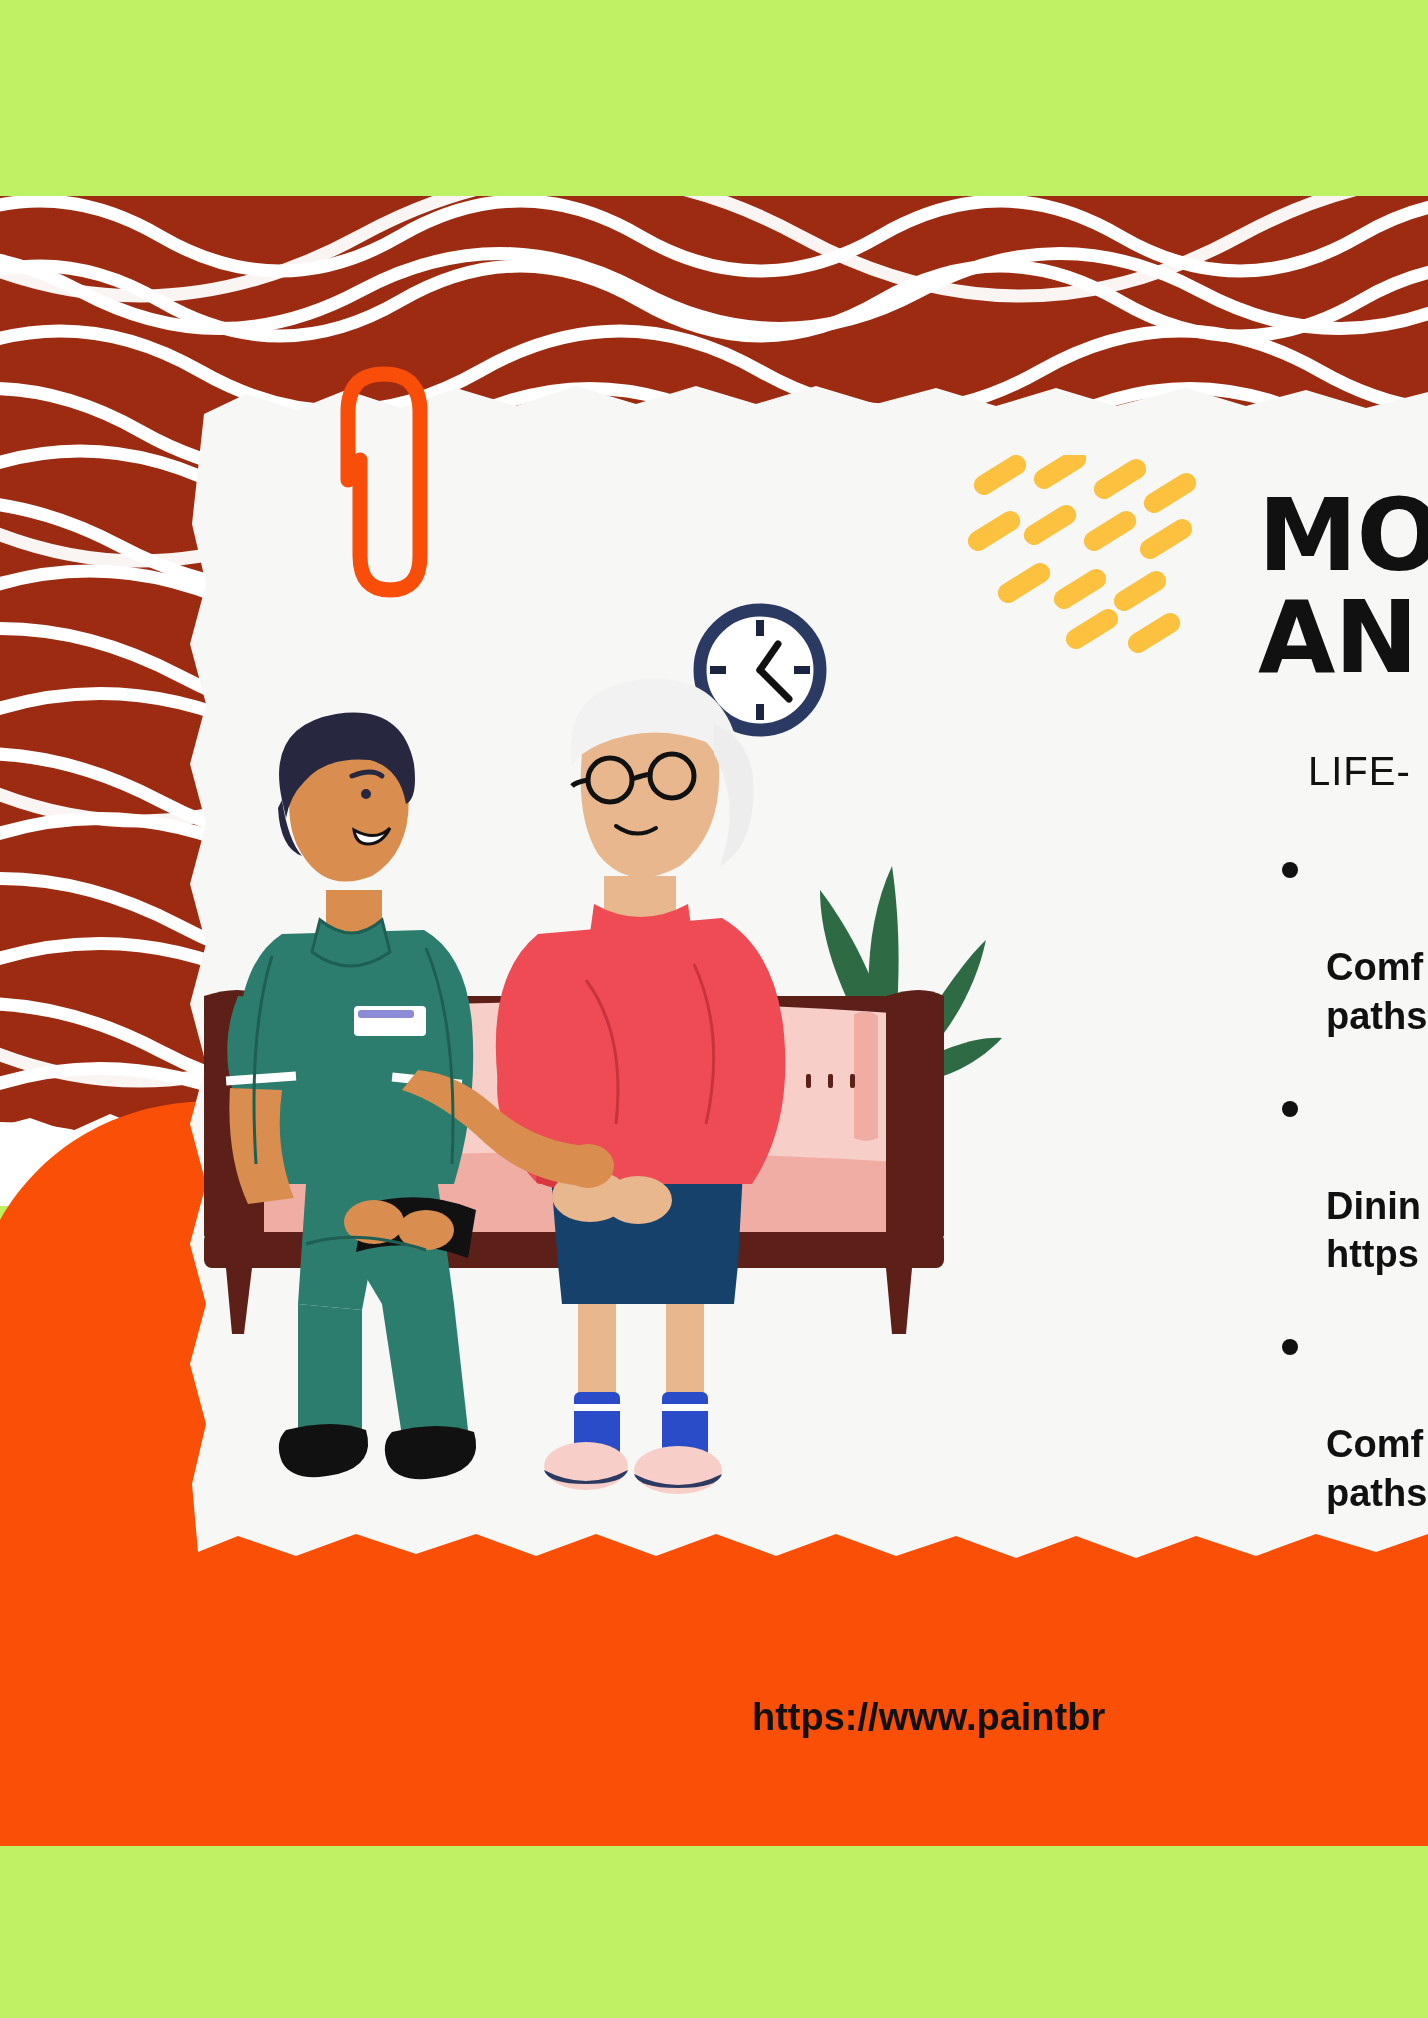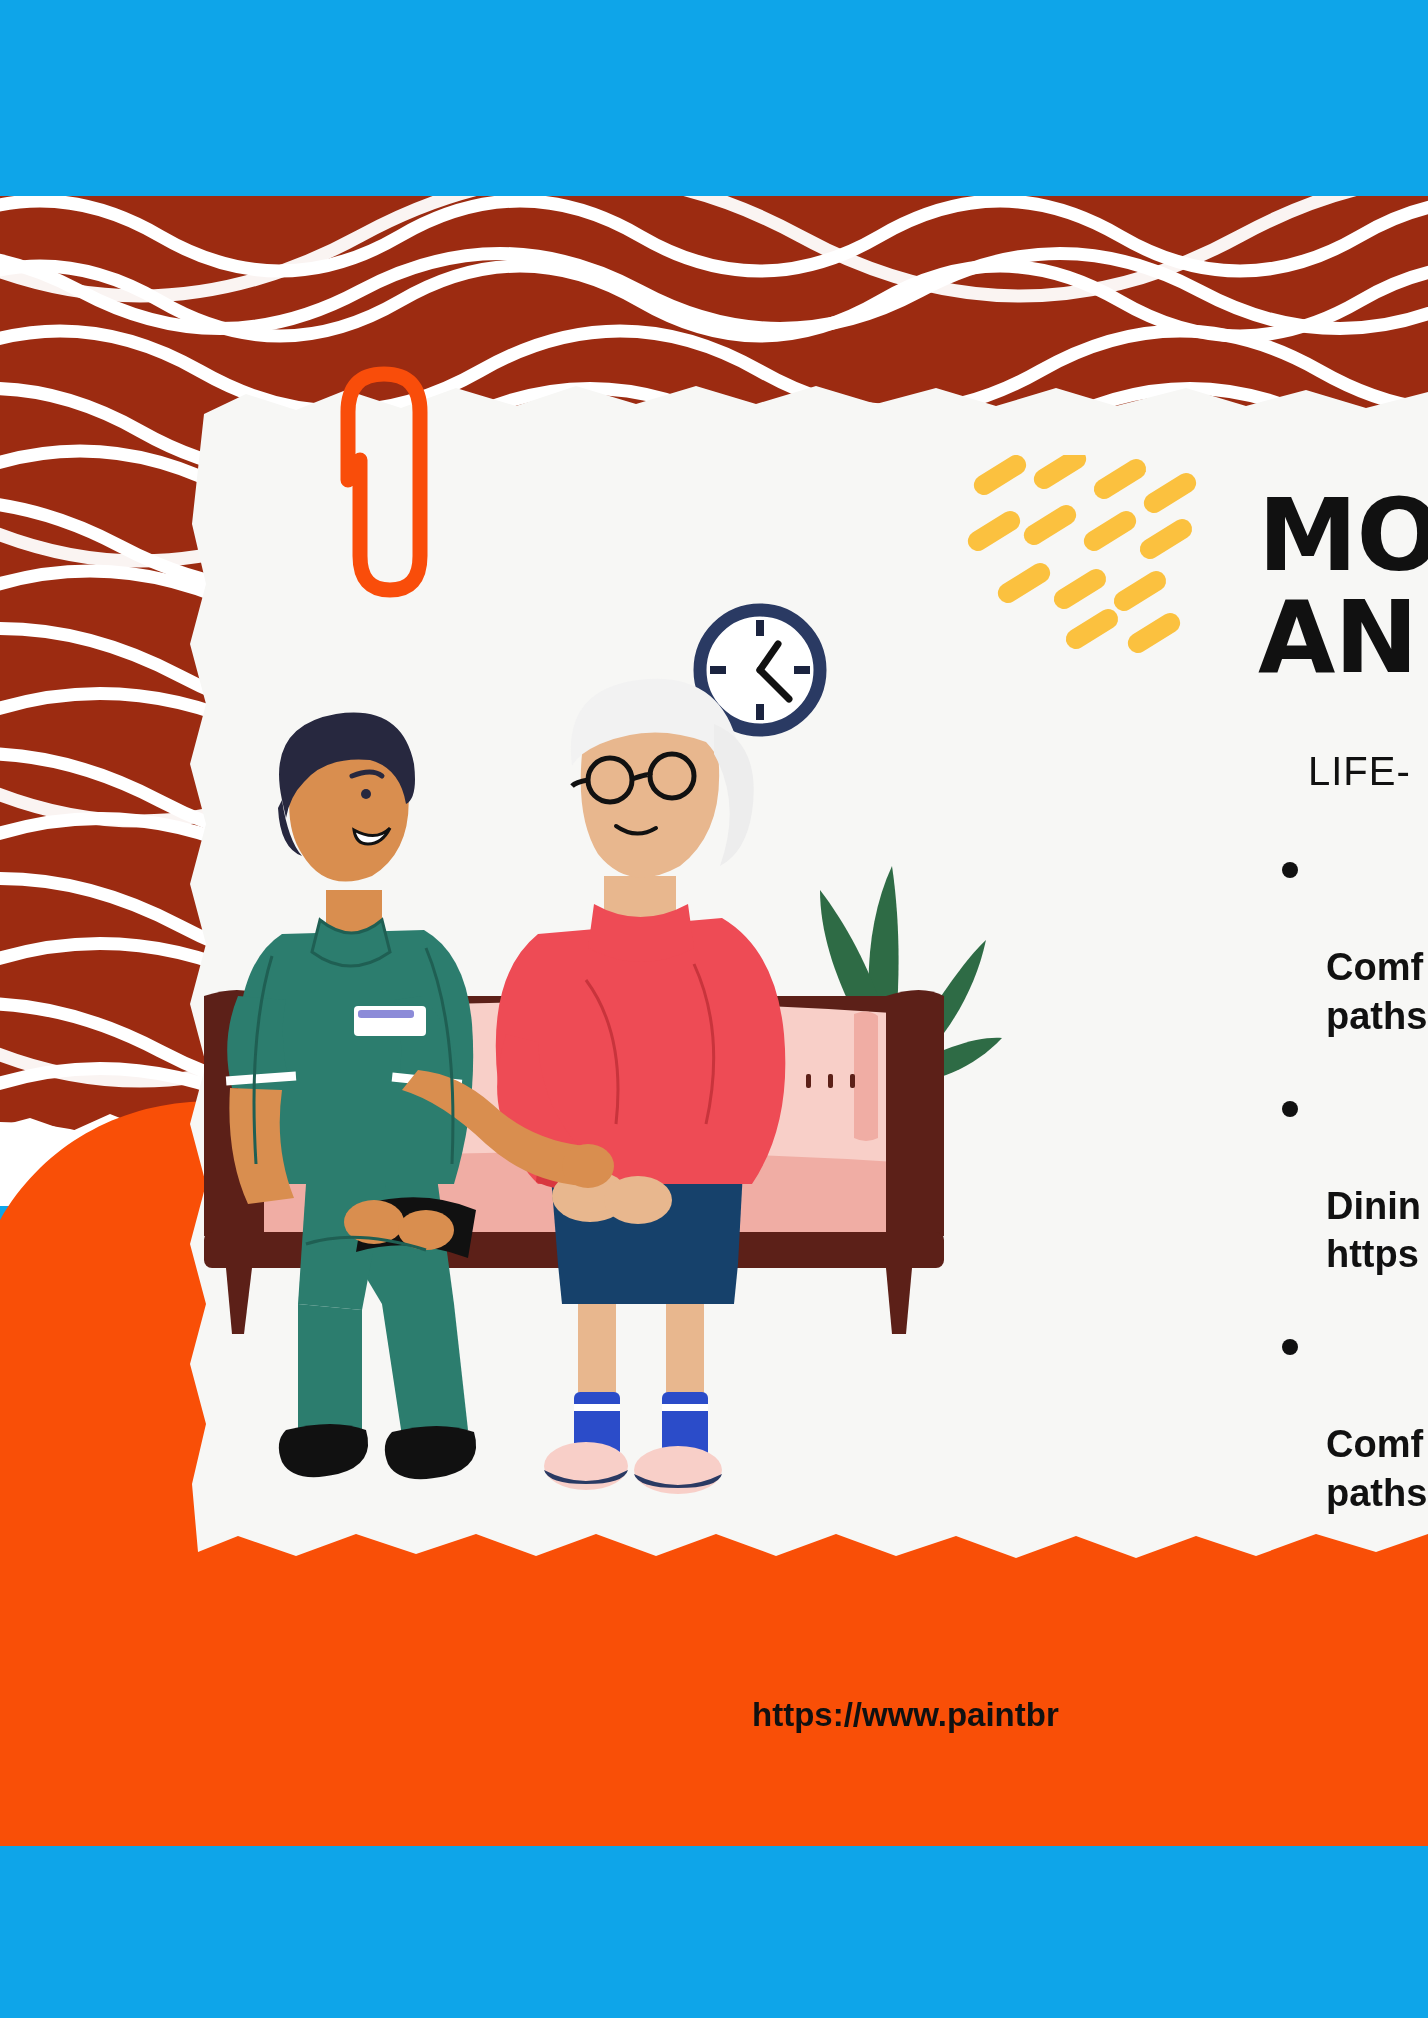--- a/index.html
+++ b/index.html
@@ -4,21 +4,21 @@
 <style>
   * { box-sizing: border-box; margin:0; padding:0; }
   html,body { background:#ffffff; }
   body {
     width:1428px; height:2018px;
     font-family:"Liberation Sans", sans-serif;
     position:relative; overflow:hidden;
   }
 
   
-  #poster-root { position:absolute; inset:0; background:#0ea5e9; }
+  #poster-root { position:absolute; inset:0; background:#bef264; }
 
   
   .wave-band {
     position:absolute; left:0; top:196px; width:1428px; height:1010px;
     background:#9C2B11; overflow:hidden;
   }
   .wave-band svg { position:absolute; left:0; top:0; }
 
   
   .orange-block {
@@ -64,21 +64,21 @@
     color:#111111; margin-bottom:44px; white-space:pre-line;
   }
   .bullets li .dot {
     position:absolute; left:4px; top:16px;
     width:16px; height:16px; border-radius:50%; background:#111111;
   }
 
   
   .site-url {
     position:absolute; left:752px; top:1696px;
-    font-size:33px; font-weight:700; color:#111111;
+    font-size:38px; font-weight:700; color:#111111;
     white-space:nowrap; font-family:"Liberation Sans", sans-serif;
   }
 </style>
 </head>
 <body>
 
 <div id="poster-root">
 
   <div class="wave-band">
     <svg width="1428" height="1010" viewBox="0 0 1428 1010" aria-hidden="true">

